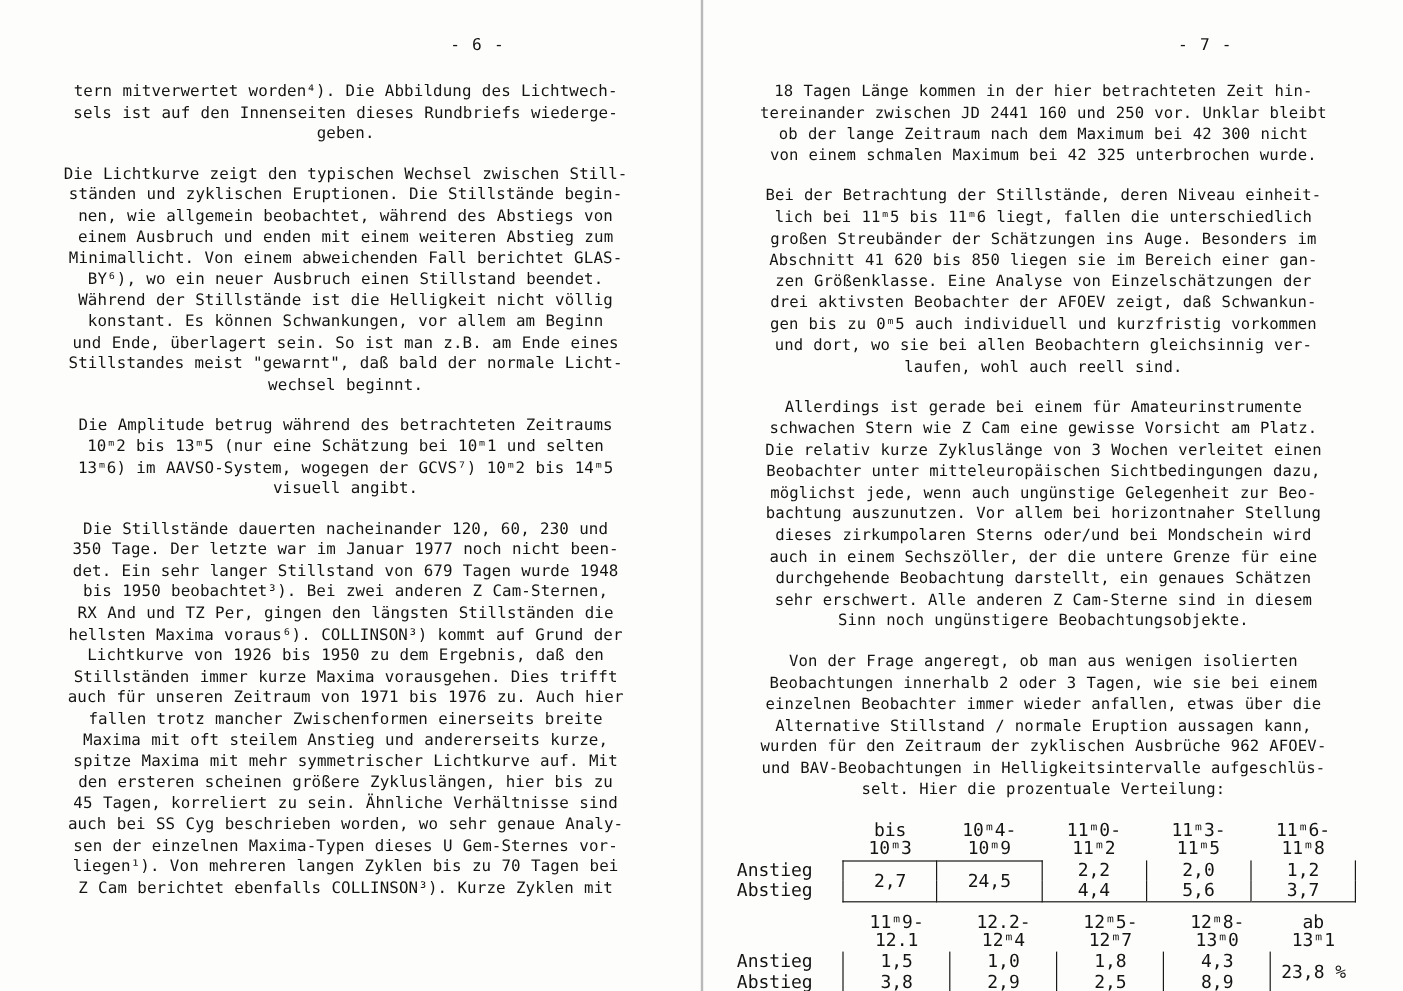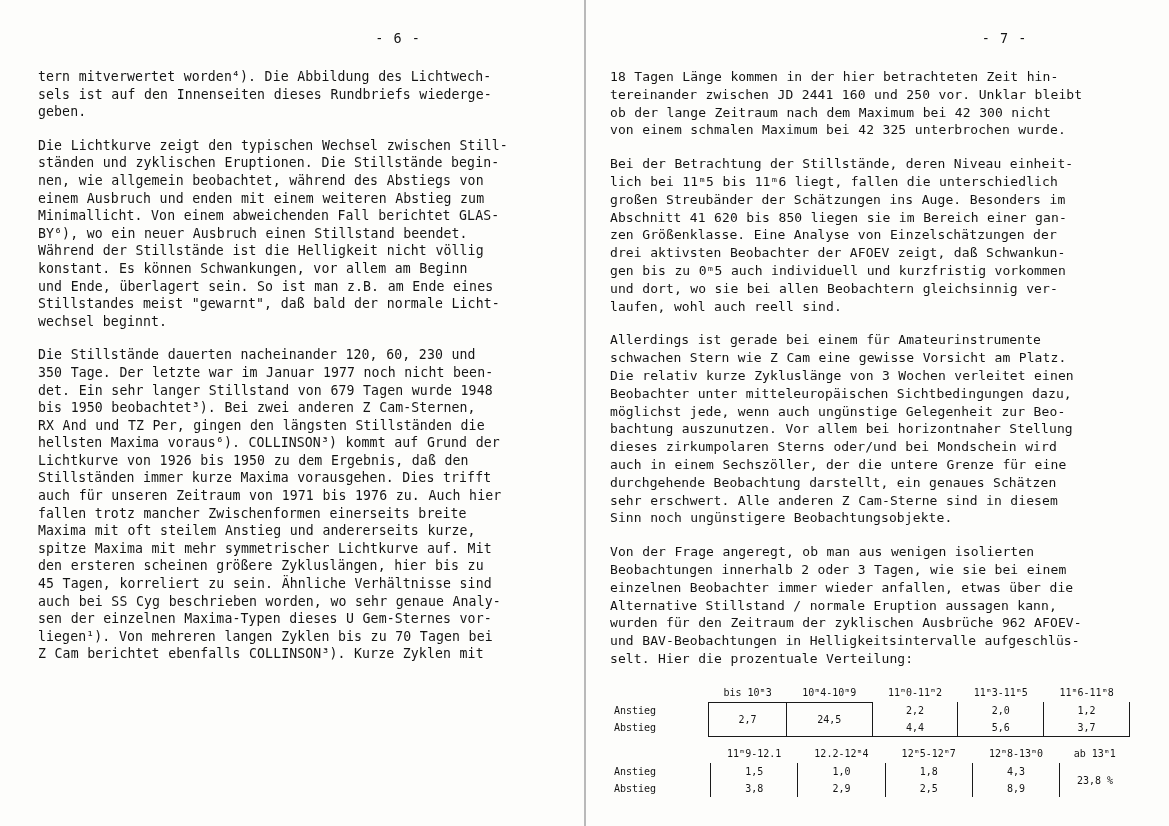--- a/index.html
+++ b/index.html
@@ -53,33 +53,33 @@
     margin-bottom: 22px;
   }
   .col-left .folio { padding-left: 220px; }
   .col-right .folio { padding-left: 270px; }
 
   p.para {
     margin: 0 0 16px 0;
     font-size: 13.2px;
     line-height: 17.6px;
     letter-spacing: 0.1px;
-    text-align: left;
+    text-align: center;
     white-space: pre-wrap;
     word-spacing: 0.5px;
   }
   .col-right p.para {
     font-size: 13px;
     line-height: 17.8px;
   }
 
   
   table.dist {
     border-collapse: collapse;
-    font-size: 10px;
+    font-size: 15px;
     margin-top: 8px;
     margin-left: 0px;
     width: 520px;
   }
   table.dist td, table.dist th {
     border: 1px solid #1a1a1a;
     padding: 1px 4px;
     text-align: center;
     font-weight: normal;
     line-height: 15px;
@@ -119,20 +119,24 @@
 ständen und zyklischen Eruptionen. Die Stillstände begin-
 nen, wie allgemein beobachtet, während des Abstiegs von
 einem Ausbruch und enden mit einem weiteren Abstieg zum
 Minimallicht. Von einem abweichenden Fall berichtet GLAS-
 BY⁶), wo ein neuer Ausbruch einen Stillstand beendet.
 Während der Stillstände ist die Helligkeit nicht völlig
 konstant. Es können Schwankungen, vor allem am Beginn
 und Ende, überlagert sein. So ist man z.B. am Ende eines
 Stillstandes meist "gewarnt", daß bald der normale Licht-
 wechsel beginnt.</p>
+    <p class="para">Die Amplitude betrug während des betrachteten Zeitraums
+10ᵐ2 bis 13ᵐ5 (nur eine Schätzung bei 10ᵐ1 und selten
+13ᵐ6) im AAVSO-System, wogegen der GCVS⁷) 10ᵐ2 bis 14ᵐ5
+visuell angibt.</p>
     <p class="para">Die Stillstände dauerten nacheinander 120, 60, 230 und
 350 Tage. Der letzte war im Januar 1977 noch nicht been-
 det. Ein sehr langer Stillstand von 679 Tagen wurde 1948
 bis 1950 beobachtet³). Bei zwei anderen Z Cam-Sternen,
 RX And und TZ Per, gingen den längsten Stillständen die
 hellsten Maxima voraus⁶). COLLINSON³) kommt auf Grund der
 Lichtkurve von 1926 bis 1950 zu dem Ergebnis, daß den
 Stillständen immer kurze Maxima vorausgehen. Dies trifft
 auch für unseren Zeitraum von 1971 bis 1976 zu. Auch hier
 fallen trotz mancher Zwischenformen einerseits breite

